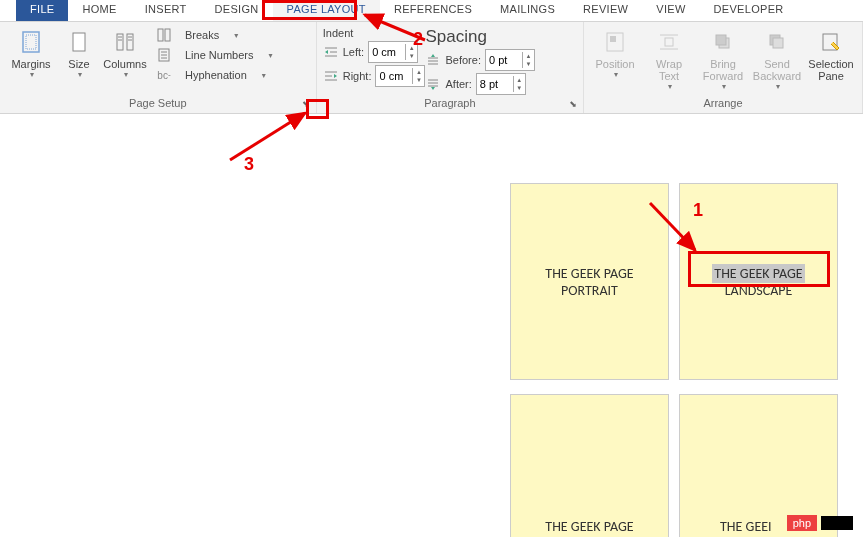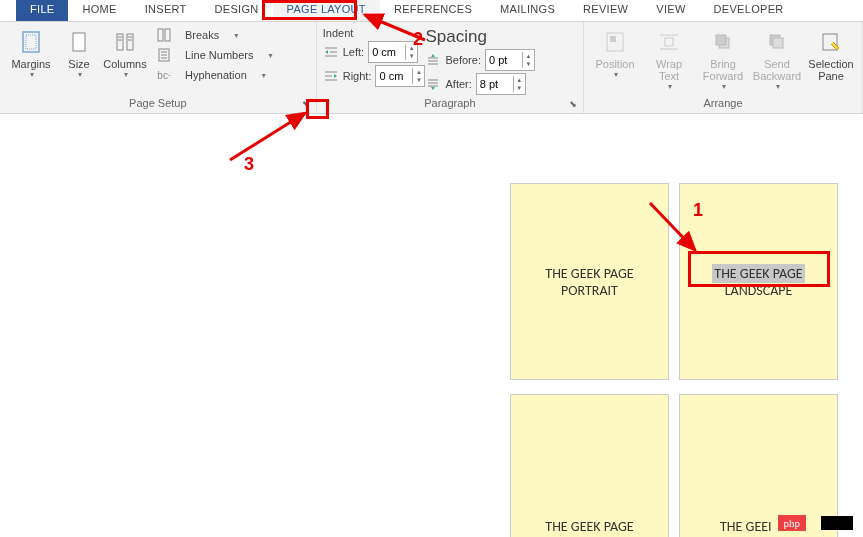--- a/index.html
+++ b/index.html
@@ -207,22 +207,21 @@
       background: #c8c8c8;
       padding: 1px 2px;
     }
     .watermark {
       position: absolute;
       bottom: 6px;
       right: 10px;
       z-index: 60;
       display: flex;
       align-items: center;
-      gap: 15px;
-      font-family: Liberation Serif, serif;
+      gap: 4px;
     }
     .watermark .wm-label {
       background: #ed4040;
       color: #fff;
       font-size: 11px;
       padding: 2px 6px;
     }
     .watermark .wm-box {
       width: 32px;
       height: 14px;

